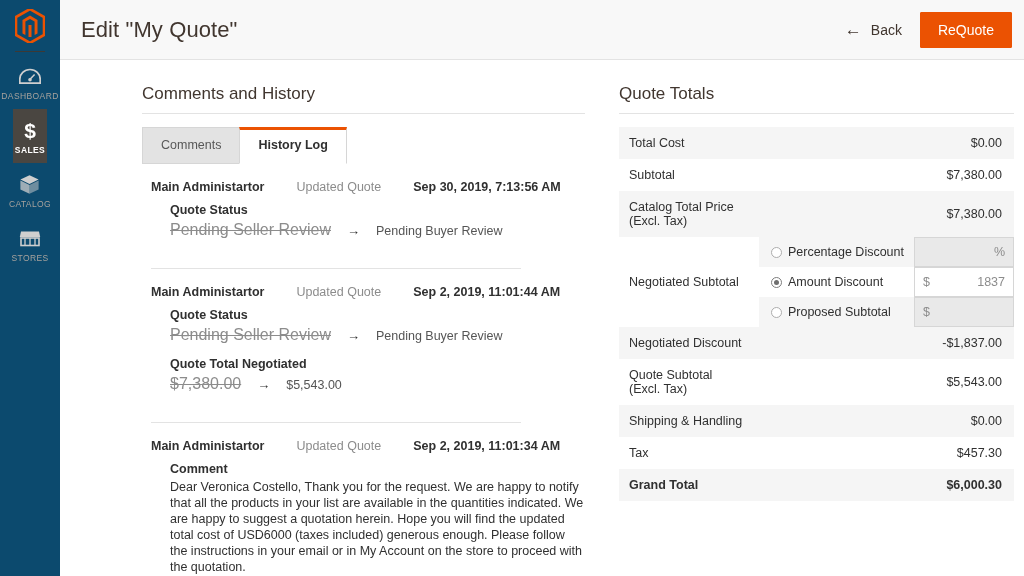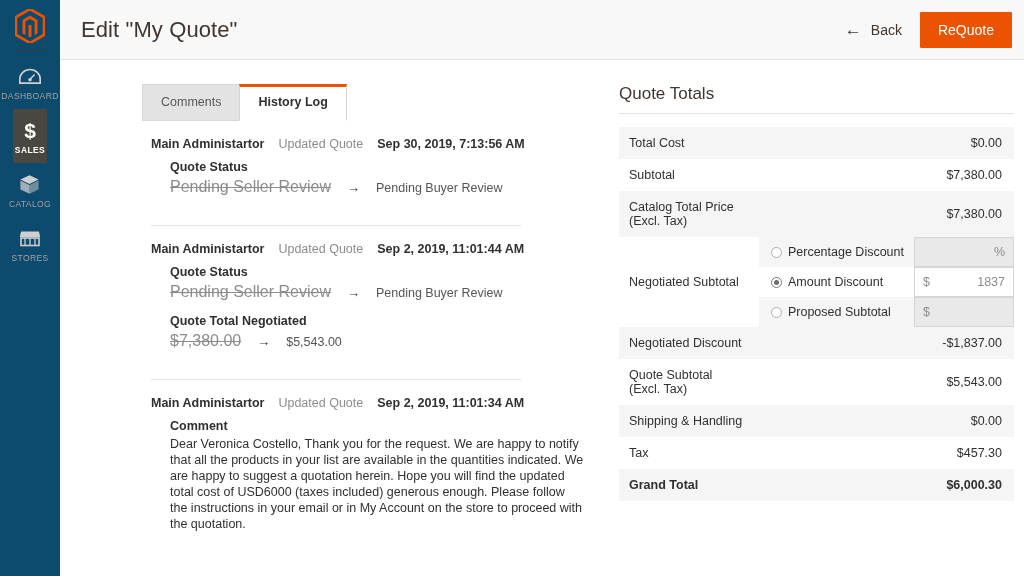--- a/index.html
+++ b/index.html
@@ -85,21 +85,21 @@
   .tab.inactive { border-bottom: 1px solid #d6d6d6; }
   .tab.active {
     background: #ffffff; color: #303030; font-weight: 700;
     border-top: 3px solid #eb5202; border-left: 1px solid #d6d6d6;
     border-right: 1px solid #d6d6d6; border-bottom: 1px solid #ffffff;
     margin-left: -1px; padding-top: 8px;
   }
 
   .history-list { padding-top: 16px; }
   .history-entry { padding: 0 0 2px 0; }
-  .entry-head { display: flex; align-items: baseline; gap: 14px; padding-left: 9px; }
+  .entry-head { display: flex; align-items: baseline; gap: 32px; padding-left: 9px; }
   .entry-author { font-size: 12.5px; font-weight: 700; color: #303030; }
   .entry-action { font-size: 12.5px; color: #8c8c8c; }
   .entry-date { font-size: 12.5px; font-weight: 700; color: #303030; }
   .entry-body { padding: 9px 0 0 28px; }
   .change-block { margin-bottom: 13px; }
   .change-label { font-size: 12.5px; font-weight: 700; color: #303030; margin-bottom: 4px; }
   .change-row { display: flex; align-items: baseline; }
   .old-val { font-size: 16px; color: #8c8c8c; text-decoration: line-through; }
   .change-arrow { font-size: 13px; font-weight: 700; color: #303030; margin: 0 16px; }
   .new-val { font-size: 12.5px; color: #555; }
@@ -218,20 +218,21 @@
           <span class="back-arrow">←</span>
           <span>Back</span>
         </button>
         <button class="requote-btn">ReQuote</button>
       </div>
     </header>
 
     <div class="content">
 
       <section class="col-left">
+        <h2 class="section-title">Comments and History</h2>
 
         <div class="tabs">
           <div class="tab inactive">Comments</div>
           <div class="tab active">History Log</div>
         </div>
 
         <div class="history-list">
 
           <article class="history-entry">
             <div class="entry-head">

